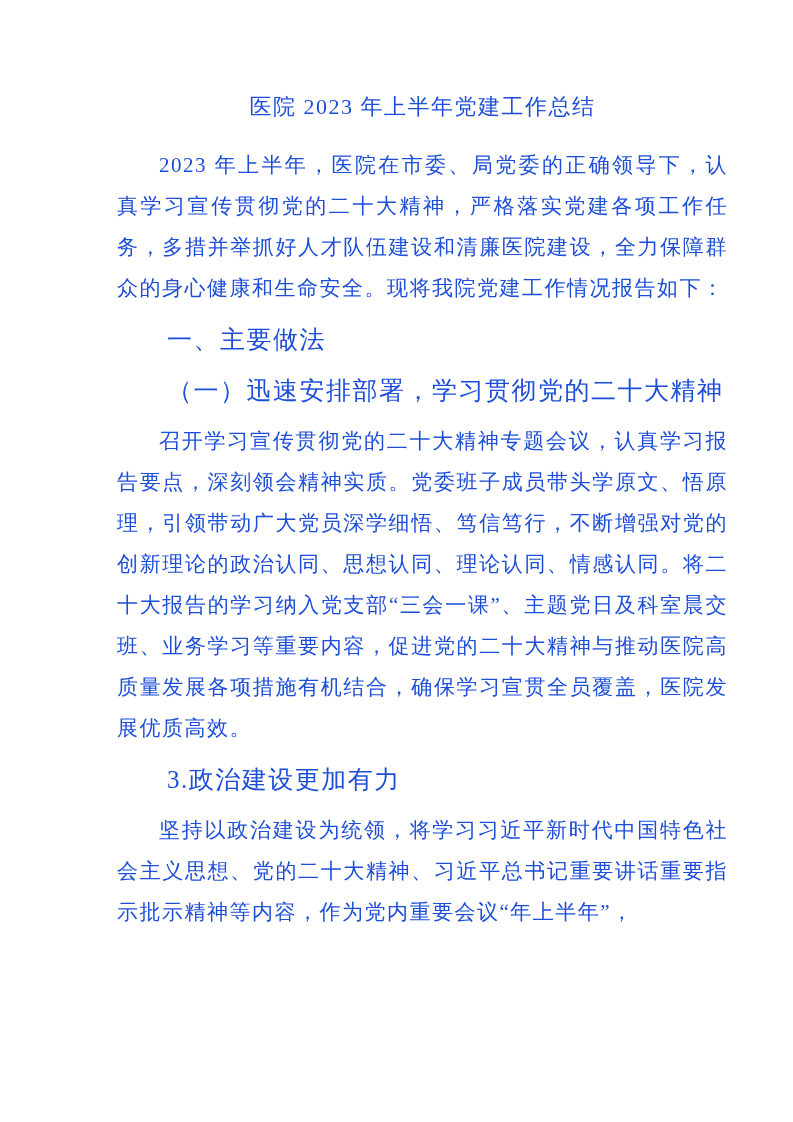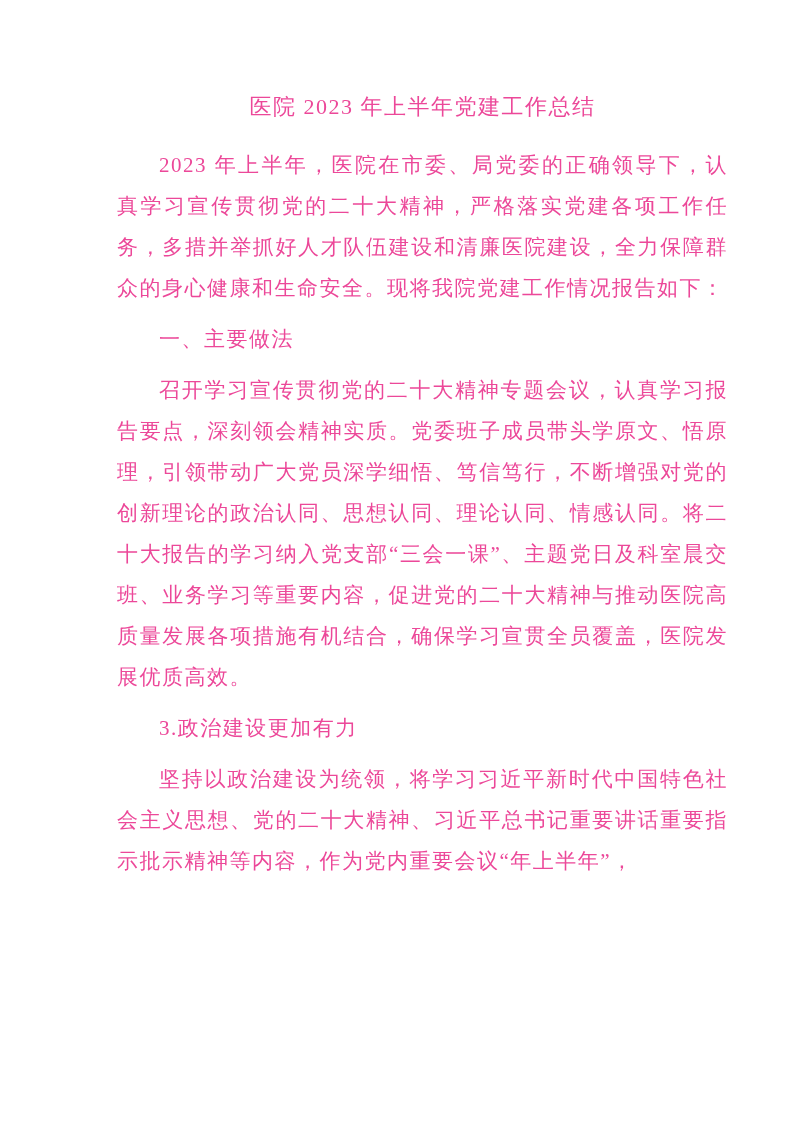--- a/index.html
+++ b/index.html
@@ -12,21 +12,21 @@
     height: 1122px;
     overflow: hidden;
     font-family: "Liberation Serif", "DejaVu Serif", serif;
   }
   .page {
     box-sizing: border-box;
     width: 793px;
     height: 1122px;
     padding: 86px 65px 60px 117px;
     background: #ffffff;
-    color: #ec4899;
+    color: #1d4ed8;
   }
   .doc-title {
     margin: 0 0 18px 0;
     font-size: 22px;
     font-weight: normal;
     text-align: center;
     letter-spacing: 1.5px;
     line-height: 41px;
     white-space: nowrap;
   }
@@ -35,37 +35,38 @@
     font-size: 21px;
     line-height: 41px;
     letter-spacing: 1.5px;
     text-align: justify;
     text-justify: inter-ideograph;
     text-indent: 2em;
     font-weight: normal;
   }
   .doc-heading {
     margin: 0 0 10px 0;
-    font-size: 21px;
+    font-size: 25px;
     line-height: 41px;
     letter-spacing: 1.5px;
     text-indent: 2em;
     font-weight: normal;
   }
 </style>
 </head>
 <body>
 
 <div class="page">
   <h1 class="doc-title">医院 2023 年上半年党建工作总结</h1>
 
   <p class="doc-block">2023 年上半年，医院在市委、局党委的正确领导下，认真学习宣传贯彻党的二十大精神，严格落实党建各项工作任务，多措并举抓好人才队伍建设和清廉医院建设，全力保障群众的身心健康和生命安全。现将我院党建工作情况报告如下：</p>
 
   <h2 class="doc-heading">一、主要做法</h2>
 
+  <h3 class="doc-heading">（一）迅速安排部署，学习贯彻党的二十大精神</h3>
 
   <p class="doc-block">召开学习宣传贯彻党的二十大精神专题会议，认真学习报告要点，深刻领会精神实质。党委班子成员带头学原文、悟原理，引领带动广大党员深学细悟、笃信笃行，不断增强对党的创新理论的政治认同、思想认同、理论认同、情感认同。将二十大报告的学习纳入党支部“三会一课”、主题党日及科室晨交班、业务学习等重要内容，促进党的二十大精神与推动医院高质量发展各项措施有机结合，确保学习宣贯全员覆盖，医院发展优质高效。</p>
 
 
   <h4 class="doc-heading">3.政治建设更加有力</h4>
 
   <p class="doc-block">坚持以政治建设为统领，将学习习近平新时代中国特色社会主义思想、党的二十大精神、习近平总书记重要讲话重要指示批示精神等内容，作为党内重要会议“年上半年”，</p>
 </div>
 
 </body></html>

